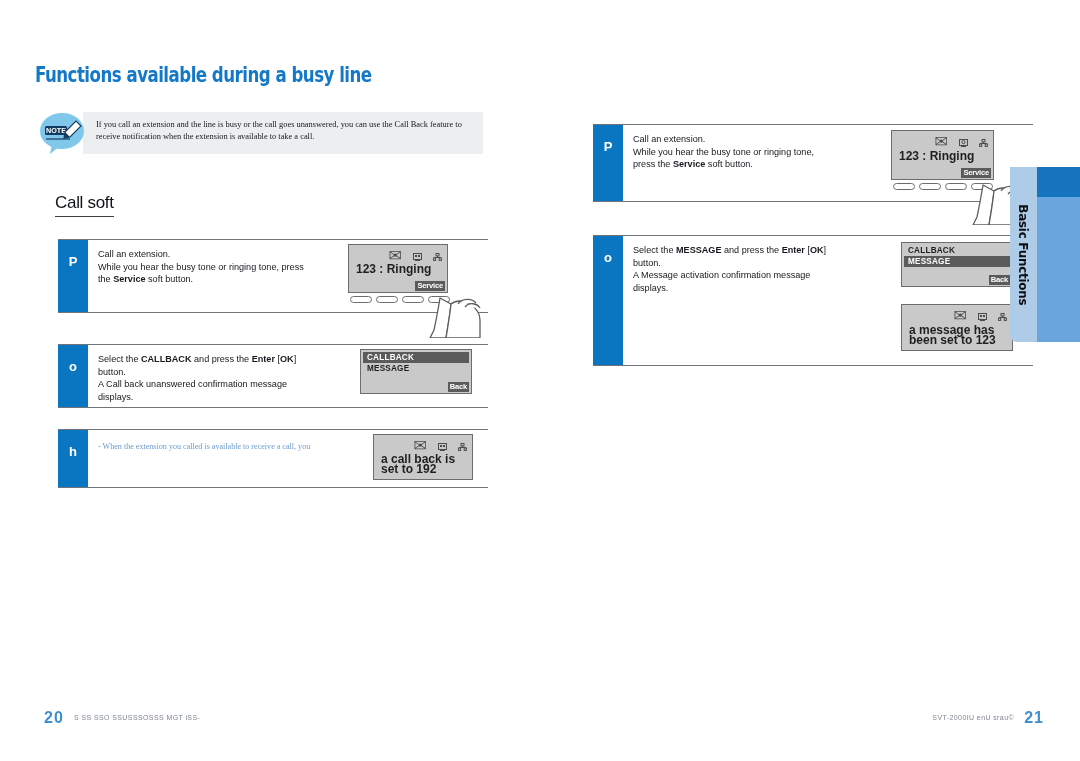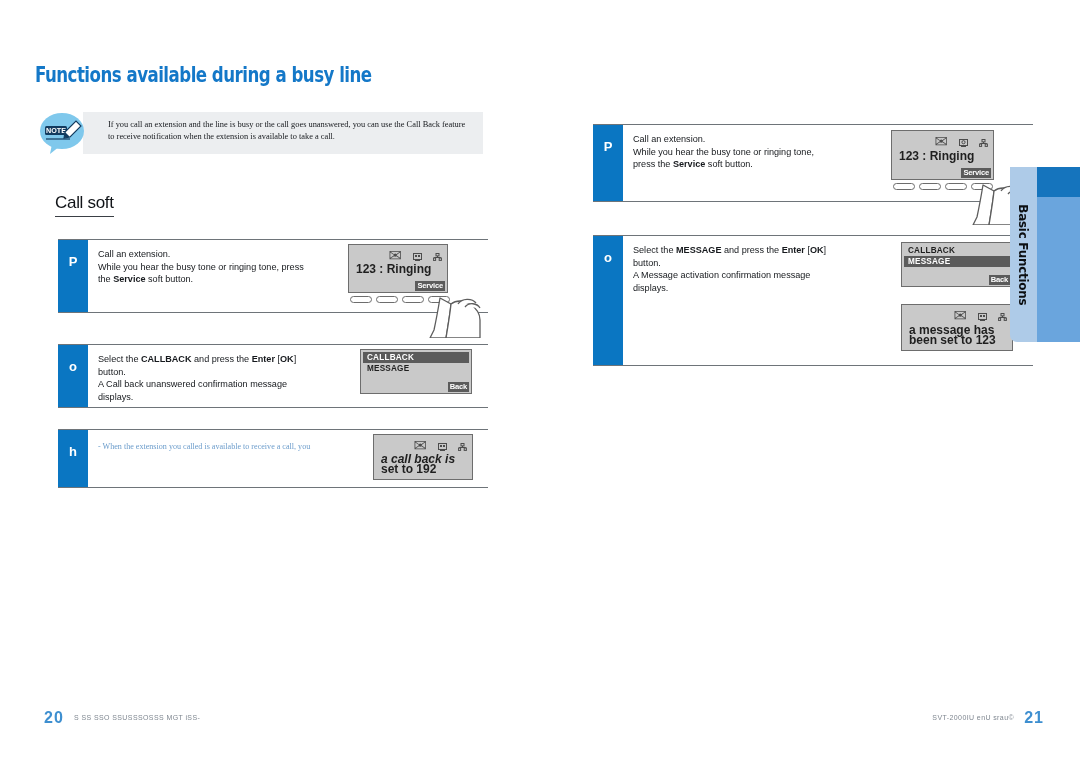--- a/index.html
+++ b/index.html
@@ -61,21 +61,20 @@
     width: 400px; height: 42px;
     background: #eceef0;
     box-sizing: border-box;
     padding: 7px 10px 0 13px;
   }
   .note-text {
     font-family: "Liberation Serif", serif;
     font-size: 8.4px;
     line-height: 11.6px;
     color: #15181c;
-    margin-left: 12px;
   }
   .note-bubble {
     position: absolute;
     left: 0; top: 2px;
     width: 52px; height: 46px;
   }
   .note-bubble svg { display: block; }
 
   
   .step {
@@ -362,21 +361,21 @@
           <span class="ico">
             <svg width="9" height="8" viewBox="0 0 9 8">
                 <rect x="3" y="0.5" width="3" height="2.4" fill="none" stroke="#4c4c4c"></rect>
                 <line x1="4.5" y1="2.9" x2="4.5" y2="4.5" stroke="#4c4c4c"></line>
                 <line x1="1.2" y1="4.5" x2="7.8" y2="4.5" stroke="#4c4c4c"></line>
                 <rect x="0.4" y="5" width="2.2" height="2.4" fill="none" stroke="#4c4c4c"></rect>
                 <rect x="6.2" y="5" width="2.2" height="2.4" fill="none" stroke="#4c4c4c"></rect>
               </svg>
           </span>
         </div>
-        <div class="lcd-line" style="top:17px;font-style:italic;">a call back is</div>
+        <div class="lcd-line" style="top:17px;">a call back is</div>
         <div class="lcd-line" style="top:27px;">set to 192</div>
       </div>
     </div>
 
     <div class="folio folio-left">20</div>
     <div class="runfoot runfoot-left">S SS  SSO  SSUSSSOSSS MGT  iSS-</div>
   </div>
 
   <div class="page page-right">
 

